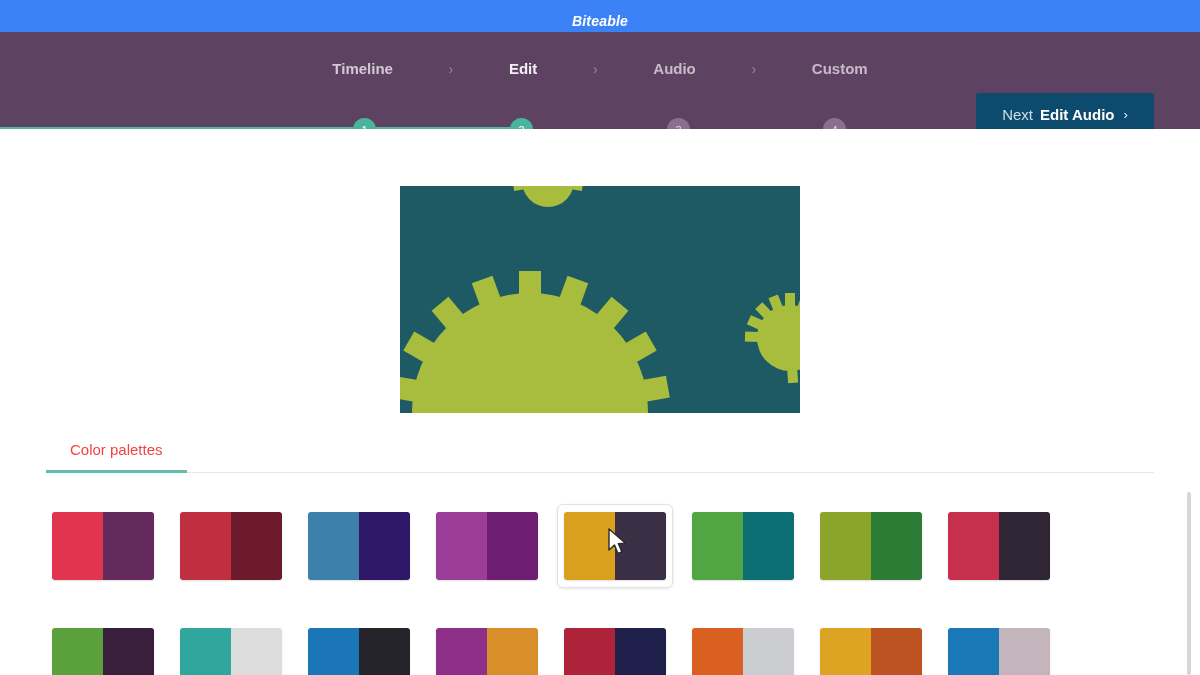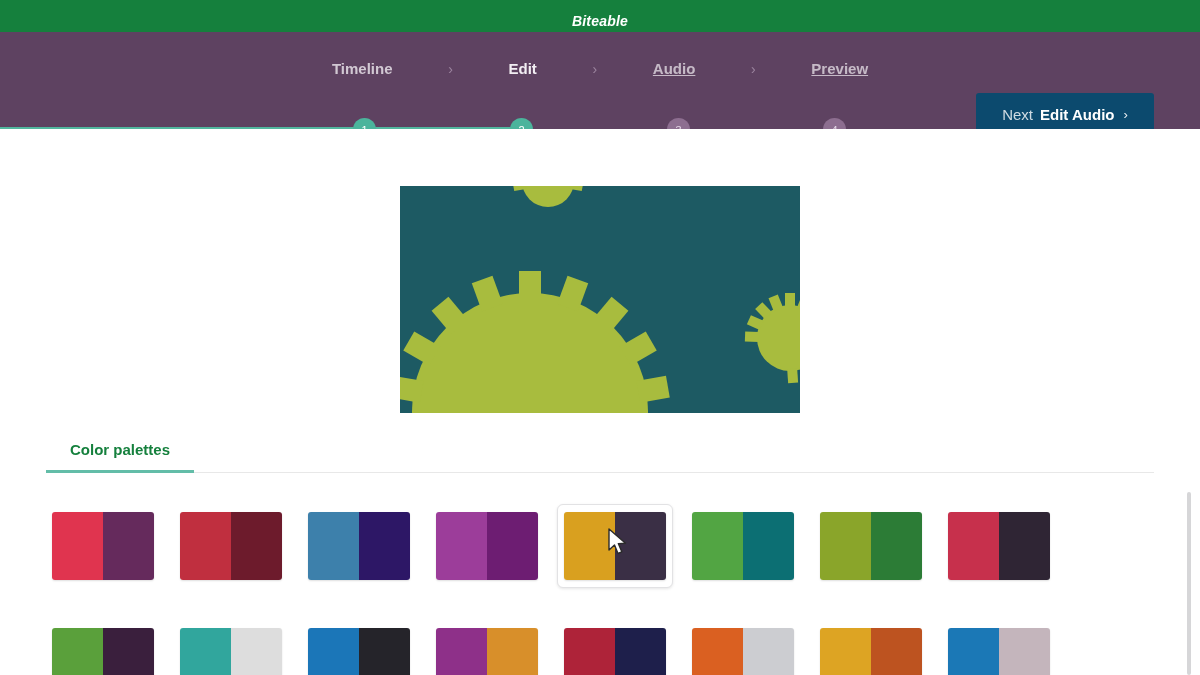--- a/index.html
+++ b/index.html
@@ -7,21 +7,21 @@
     width: 1200px; height: 675px;
     background: #ffffff;
     font-family: "Liberation Sans", sans-serif;
     overflow: hidden;
   }
   .app { position: relative; width: 1200px; height: 675px; background: #fff; }
 
   
   .brandbar {
     position: absolute; top: 0; left: 0; width: 1200px; height: 41px;
-    background: #15803d;
+    background: #3b82f6;
     display: flex; align-items: center; justify-content: center;
   }
   .brand-logo {
     color: #ffffff; font-size: 14px; font-weight: bold; font-style: italic;
     letter-spacing: .2px;
   }
 
   
   .navbar {
     position: absolute; top: 32px; left: 0; width: 1200px; height: 97px;
@@ -31,21 +31,21 @@
     position: absolute; top: 0; left: 0; width: 100%; height: 73px;
     display: flex; align-items: center; justify-content: center;
   }
   .step-link {
     color: #f2eef3; font-size: 15px; font-weight: 600;
     padding: 0 2px; white-space: nowrap; opacity: .72;
     background: none; border: none; font-family: inherit; cursor: pointer;
   }
   .step-link.done { opacity: .78; }
   .step-link.current { opacity: 1; font-weight: 700; }
-  .step-link.future { opacity: .70; text-decoration: underline; }
+  .step-link.future { opacity: .70; }
   .chev {
     color: #cdb9d0; opacity: .55; font-size: 14px;
     width: 112px; text-align: center; display: inline-block; user-select: none;
   }
 
   .next-btn {
     position: absolute; right: 46px; top: 61px;
     height: 42px; min-width: 178px;
     background: #46b39d; border: none; border-radius: 3px;
     color: #ffffff; font-family: inherit; font-size: 15px;
@@ -89,21 +89,21 @@
   .tabs {
     position: absolute; top: 429px; left: 46px; width: 1108px; height: 44px;
     border-bottom: 1px solid #e8e8e8;
     display: flex; align-items: flex-end; gap: 0;
   }
   .tab {
     background: none; border: none; font-family: inherit;
     font-size: 15px; padding: 0 24px 12px 24px; cursor: pointer;
     color: #b8b8bc;
   }
-  .tab.active { color: #15803d; font-weight: 700; border-bottom: 3px solid #63bda8; margin-bottom: -1px; }
+  .tab.active { color: #ef4444; font-weight: 400; border-bottom: 3px solid #63bda8; margin-bottom: -1px; }
 
   
   .palette-scroll {
     position: absolute; top: 488px; left: 0; width: 1200px; height: 187px;
     overflow: hidden;
   }
   .palette-grid {
     position: absolute; left: 51px; top: 16px;
     display: grid; grid-template-columns: repeat(8, 128px);
     row-gap: 32px;
@@ -152,21 +152,21 @@
   </div>
 
   <div class="navbar">
     <div class="steps-nav">
       <button class="step-link done">Timeline</button>
       <span class="chev">›</span>
       <button class="step-link current">Edit</button>
       <span class="chev">›</span>
       <button class="step-link future">Audio</button>
       <span class="chev">›</span>
-      <button class="step-link future">Preview</button>
+      <button class="step-link future">Custom</button>
     </div>
 
     <button class="next-btn" style="background: #0c4a6e;">
       <span class="nb-pre">Next</span>
       <span class="nb-main">Edit Audio</span>
       <span class="nb-arrow">›</span>
     </button>
   </div>
 
   <div class="progress-wrap">

